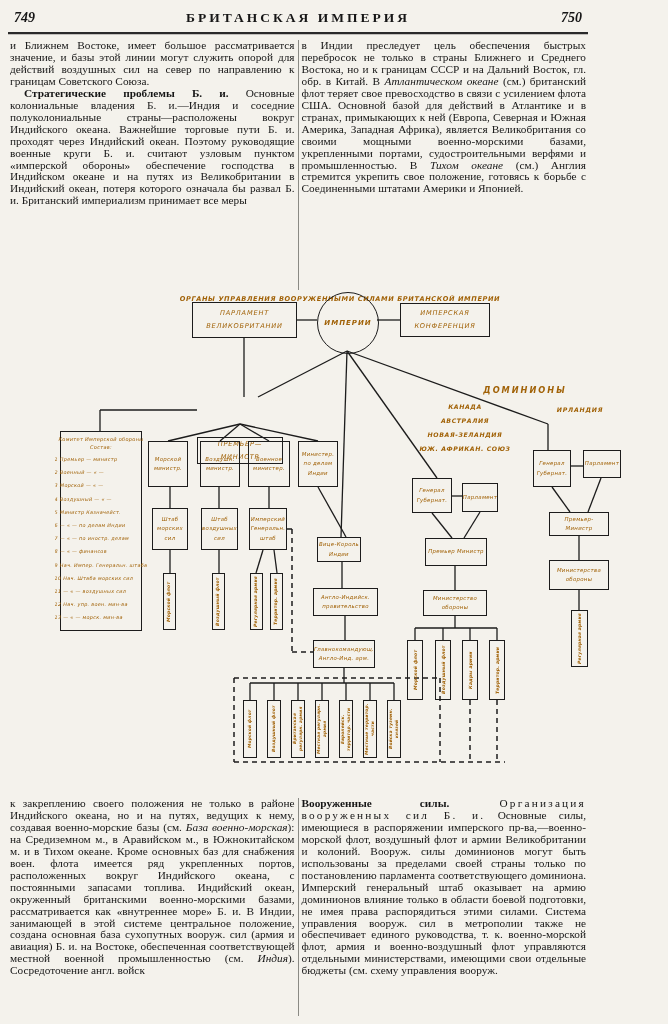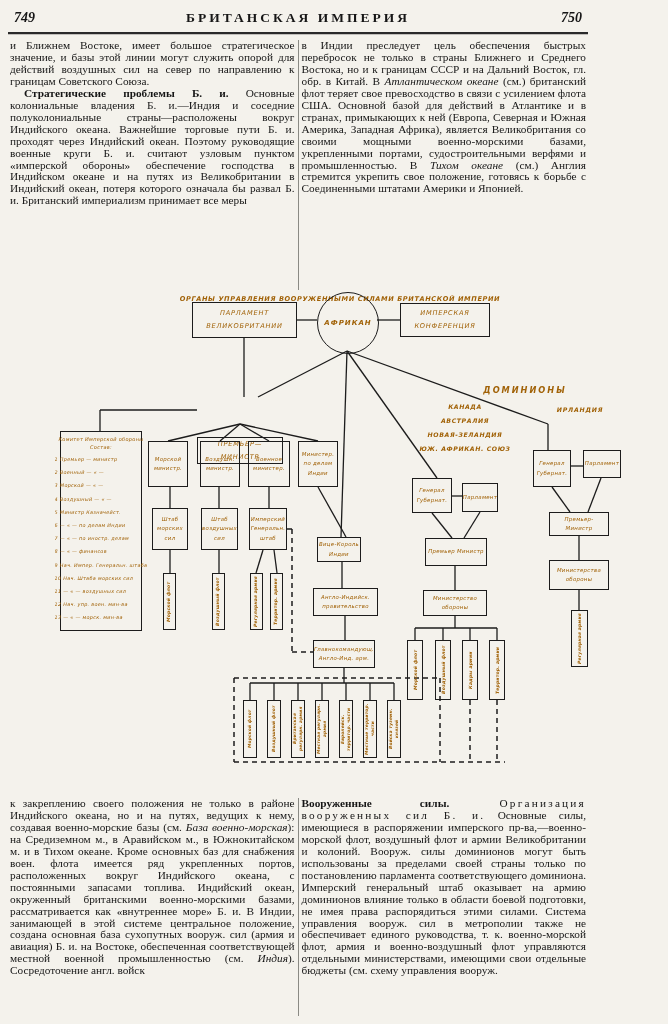--- a/index.html
+++ b/index.html
@@ -61,21 +61,21 @@
 
   <div class="header">
     <span class="pageno">749</span>
     <span class="htitle">БРИТАНСКАЯ ИМПЕРИЯ</span>
     <span class="pageno">750</span>
   </div>
   <div class="hrule"></div>
 
   <div class="textrow top">
     <div class="col">
-      <p class="noind"><span>и Ближнем Востоке, имеет большое стратегическое значение, и базы этой линии могут служить опорой для действий воздушных сил на север по направлению к границам Советского Союза.</span></p>
+      <p class="noind"><span>и Ближнем Востоке, имеет большое рассматривается значение, и базы этой линии могут служить опорой для действий воздушных сил на север по направлению к границам Советского Союза.</span></p>
       <p class="ind"><span class="rt-b">Стратегические проблемы Б. и.</span><span> Основные колониальные владения Б. и.—Индия и соседние полуколониальные страны—расположены вокруг Индийского океана. Важнейшие торговые пути Б. и. проходят через Индийский океан. Поэтому руководящие военные круги Б. и. считают узловым пунктом «имперской обороны» обеспечение господства в Индийском океане и на путях из Великобритании в Индийский океан, потеря которого означала бы развал Б. и. Британский империализм принимает все меры</span></p>
     </div>
     <div class="coldiv"></div>
     <div class="col">
       <p class="noind"><span>в Индии преследует цель обеспечения быстрых перебросок не только в страны Ближнего и Среднего Востока, но и к границам СССР и на Дальний Восток, гл. обр. в Китай. В </span><span class="rt-i">Атлантическом океане</span><span> (см.) британский флот теряет свое превосходство в связи с усилением флота США. Основной базой для действий в Атлантике и в странах, примыкающих к ней (Европа, Северная и Южная Америка, Западная Африка), является Великобритания со своими мощными военно-морскими базами, укрепленными портами, судостроительными верфями и промышленностью. В </span><span class="rt-i">Тихом океане</span><span> (см.) Англия стремится укрепить свое положение, готовясь к борьбе с Соединенными штатами Америки и Японией.</span></p>
     </div>
   </div>
 
   <div class="diagram">
 
@@ -139,21 +139,21 @@
         <line x1="440" y1="388" x2="440" y2="472"></line>
         <line x1="234" y1="472" x2="505" y2="472"></line>
         <line x1="470" y1="410" x2="470" y2="472"></line>
         <line x1="497" y1="410" x2="497" y2="472"></line>
       </g>
     </svg>
 
     <div class="dtitle">ОРГАНЫ УПРАВЛЕНИЯ ВООРУЖЕННЫМИ СИЛАМИ БРИТАНСКОЙ ИМПЕРИИ</div>
 
     <div class="db db-lg" style="left:192px;top:12px;width:105px;height:36px;">ПАРЛАМЕНТ ВЕЛИКОБРИТАНИИ</div>
-    <div class="circle" style="left:317px;top:2px;width:60px;height:60px;">АФРИКАН</div>
+    <div class="circle" style="left:317px;top:2px;width:60px;height:60px;">ИМПЕРИИ</div>
     <div class="db db-lg" style="left:400px;top:13px;width:90px;height:34px;">ИМПЕРСКАЯ КОНФЕРЕНЦИЯ</div>
 
     <div class="flabel dominions" style="left:470px;top:95px;width:110px;">ДОМИНИОНЫ</div>
 
     <div class="db db-lg" style="left:197px;top:107px;width:86px;height:27px;margin-top:40px;">ПРЕМЬЕР— МИНИСТР</div>
 
     <div class="db" style="left:60px;top:141px;width:82px;height:200px;align-items:flex-start;">
       <div class="committee">
         <div>Комитет Имперской обороны</div>
         <div>Состав:</div>

